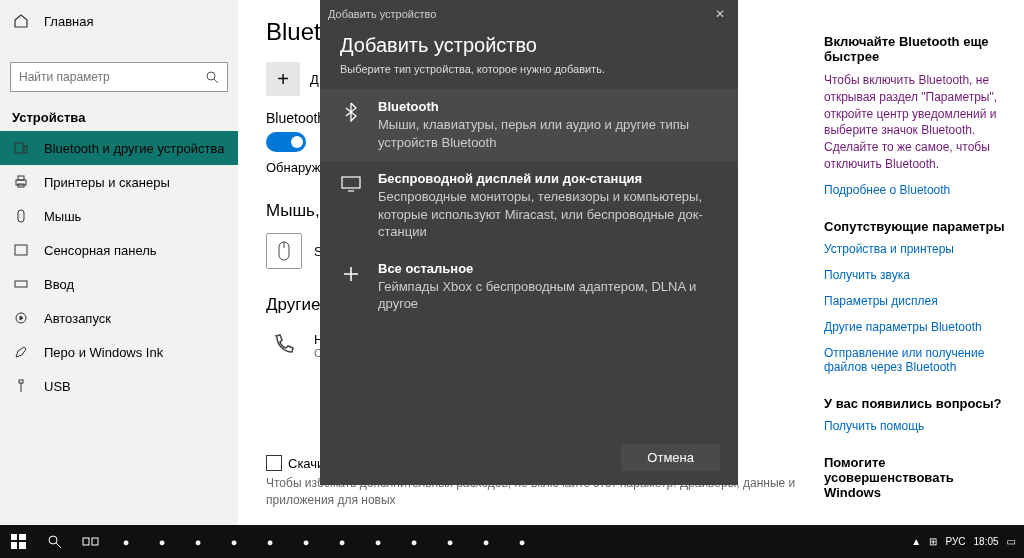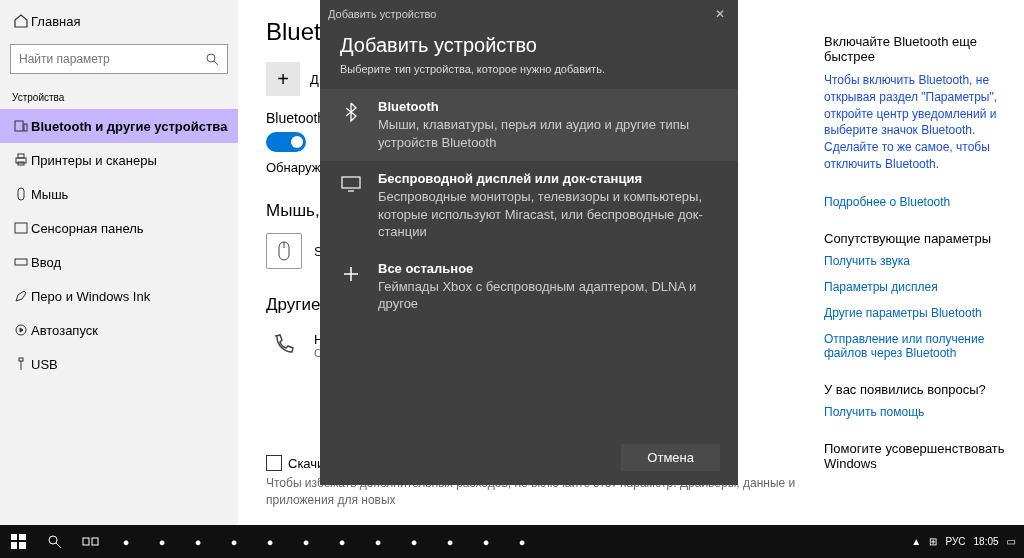--- a/index.html
+++ b/index.html
@@ -1,42 +1,42 @@
 <!DOCTYPE html>
 <html><head>
 <meta charset="utf-8">
 <style>
 *{margin:0;padding:0;box-sizing:border-box;font-family:"Segoe UI",Tahoma,sans-serif;-webkit-font-smoothing:antialiased}
 html,body{width:1024px;height:558px;overflow:hidden;background:#fff;color:#000}
 .window{display:flex;height:525px;position:relative;background:#fff}
 .sidebar{width:238px;background:#f2f2f2;height:100%;padding-top:4px}
-.sidebar-row{display:flex;align-items:center;height:34px;padding-left:12px;font-size:13px;gap:1px;cursor:default}
-.sidebar-row.active{font-weight:700;background:#c4b5fd}
+.sidebar-row{display:flex;align-items:center;height:34px;padding-left:12px;font-size:13px;gap:14px;cursor:default}
+.sidebar-row.active{font-weight:400;background:#0f766e}
 .sidebar-row .icon{width:18px;height:18px;display:flex;align-items:center;justify-content:center}
-.sidebar-heading{padding:10px 12px 6px;font-weight:400;font-size:10px}
-.search-box{margin:6px 10px 8px;display:flex;align-items:center;background:#fff;border:1px solid #999;height:30px;padding:0 8px}
+.sidebar-heading{padding:10px 12px 6px;font-weight:700;font-size:13px}
+.search-box{margin:24px 10px 8px;display:flex;align-items:center;background:#fff;border:1px solid #999;height:30px;padding:0 8px}
 .search-box input{border:none;outline:none;flex:1;font-size:12px;background:transparent}
 .search-box .icon{width:14px;height:14px;color:#555}
 .main{flex:1;padding:18px 28px 0;overflow:hidden;position:relative}
 .page-title{font-size:24px;font-weight:400;margin-bottom:16px}
 .add-btn{display:flex;align-items:center;gap:10px;font-size:13px;margin-bottom:14px}
 .add-btn .plus-box{width:34px;height:34px;background:#e6e6e6;display:flex;align-items:center;justify-content:center;font-size:20px;font-weight:300}
 .sub-label{font-size:14px;font-weight:400;margin-bottom:6px}
 .toggle{width:40px;height:20px;background:#0078d7;border-radius:10px;position:relative;display:inline-block;vertical-align:middle;margin-right:6px}
 .toggle::after{content:"";width:12px;height:12px;background:#fff;border-radius:50%;position:absolute;right:3px;top:4px}
 .body-text{font-size:13px;color:#000;margin-top:8px}
 .sec-header{font-size:17px;font-weight:400;margin-top:26px;margin-bottom:12px}
 .dev-item{display:flex;align-items:center;gap:12px;font-size:13px;margin-bottom:6px}
 .dev-item .dev-icon{width:36px;height:36px;border:1px solid #999;border-radius:2px;display:flex;align-items:center;justify-content:center}
 .checkbox-row{font-size:13px;display:flex;align-items:center;gap:6px}
 .checkbox-row .box{width:16px;height:16px;border:1px solid #333}
 .hint{font-size:12px;color:#666;margin-top:4px;line-height:1.4}
 .right-panel{width:200px;padding:34px 18px 0 0;font-size:12px}
-.right-panel .rp-title{font-weight:400;margin-bottom:8px;font-size:13px}
-.right-panel .rp-body{color:#1d4ed8;margin-bottom:22px;line-height:1.4}
+.right-panel .rp-title{font-weight:700;margin-bottom:8px;font-size:13px}
+.right-panel .rp-body{color:#701a75;margin-bottom:10px;line-height:1.4}
 .right-panel a{color:#0067c0;text-decoration:none;display:block;margin-bottom:12px}
 .right-panel .rp-section{margin-bottom:22px}
 
 .dialog-overlay{position:absolute;left:320px;top:0;width:418px;height:485px;background:#404040;color:#fff;display:flex;flex-direction:column}
 .dialog-titlebar{height:28px;display:flex;align-items:center;padding:0 8px;font-size:11px;color:#ccc;justify-content:space-between}
 .dialog-titlebar .x{width:20px;text-align:center;font-size:12px}
 .dialog-head{padding:6px 20px 2px;font-size:20px;font-weight:400}
 .dialog-sub{padding:4px 20px 14px;font-size:11px;color:#ddd}
 .dialog-opt{display:flex;align-items:flex-start;gap:16px;padding:10px 20px;cursor:default}
 .dialog-opt.hovered{background:#4a4a4a}
@@ -114,33 +114,33 @@
       <span class="icon">
           <svg width="16" height="16" viewBox="0 0 16 16" fill="none" stroke="#333">
             <rect x="2" y="5" width="12" height="6"></rect>
           </svg>
         </span>
       <span>Ввод</span>
     </div>
     <div class="sidebar-row hover">
       <span class="icon">
           <svg width="16" height="16" viewBox="0 0 16 16" fill="none" stroke="#333">
-            <path d="M3 13l2-6 6-4 2 2-4 6-6 2z"></path>
-          </svg>
-        </span>
-      <span>Перо и Windows Ink</span>
-    </div>
-    <div class="sidebar-row hover">
-      <span class="icon">
-          <svg width="16" height="16" viewBox="0 0 16 16" fill="none" stroke="#333">
             <circle cx="8" cy="8" r="5"></circle>
             <path d="M7 6l3 2-3 2z" fill="#333"></path>
           </svg>
         </span>
       <span>Автозапуск</span>
+    </div>
+    <div class="sidebar-row hover">
+      <span class="icon">
+          <svg width="16" height="16" viewBox="0 0 16 16" fill="none" stroke="#333">
+            <path d="M3 13l2-6 6-4 2 2-4 6-6 2z"></path>
+          </svg>
+        </span>
+      <span>Перо и Windows Ink</span>
     </div>
     <div class="sidebar-row hover">
       <span class="icon">
           <svg width="16" height="16" viewBox="0 0 16 16" fill="none" stroke="#333">
             <rect x="6" y="2" width="4" height="3"></rect>
             <path d="M8 5v9"></path>
           </svg>
         </span>
       <span>USB</span>
     </div>
@@ -189,20 +189,21 @@
   </div>
 
   <div class="right-panel">
     <div class="rp-section">
       <div class="rp-title">Включайте Bluetooth еще быстрее</div>
       <div class="rp-body">Чтобы включить Bluetooth, не открывая раздел "Параметры", откройте центр уведомлений и выберите значок Bluetooth. Сделайте то же самое, чтобы отключить Bluetooth.</div>
       <a>Подробнее о Bluetooth</a>
     </div>
     <div class="rp-section">
       <div class="rp-title">Сопутствующие параметры</div>
+      <a>Устройства и принтеры</a>
       <a>Получить звука</a>
       <a>Параметры дисплея</a>
       <a>Другие параметры Bluetooth</a>
       <a>Отправление или получение файлов через Bluetooth</a>
     </div>
     <div class="rp-section">
       <div class="rp-title">У вас появились вопросы?</div>
       <a>Получить помощь</a>
     </div>
     <div class="rp-section">

